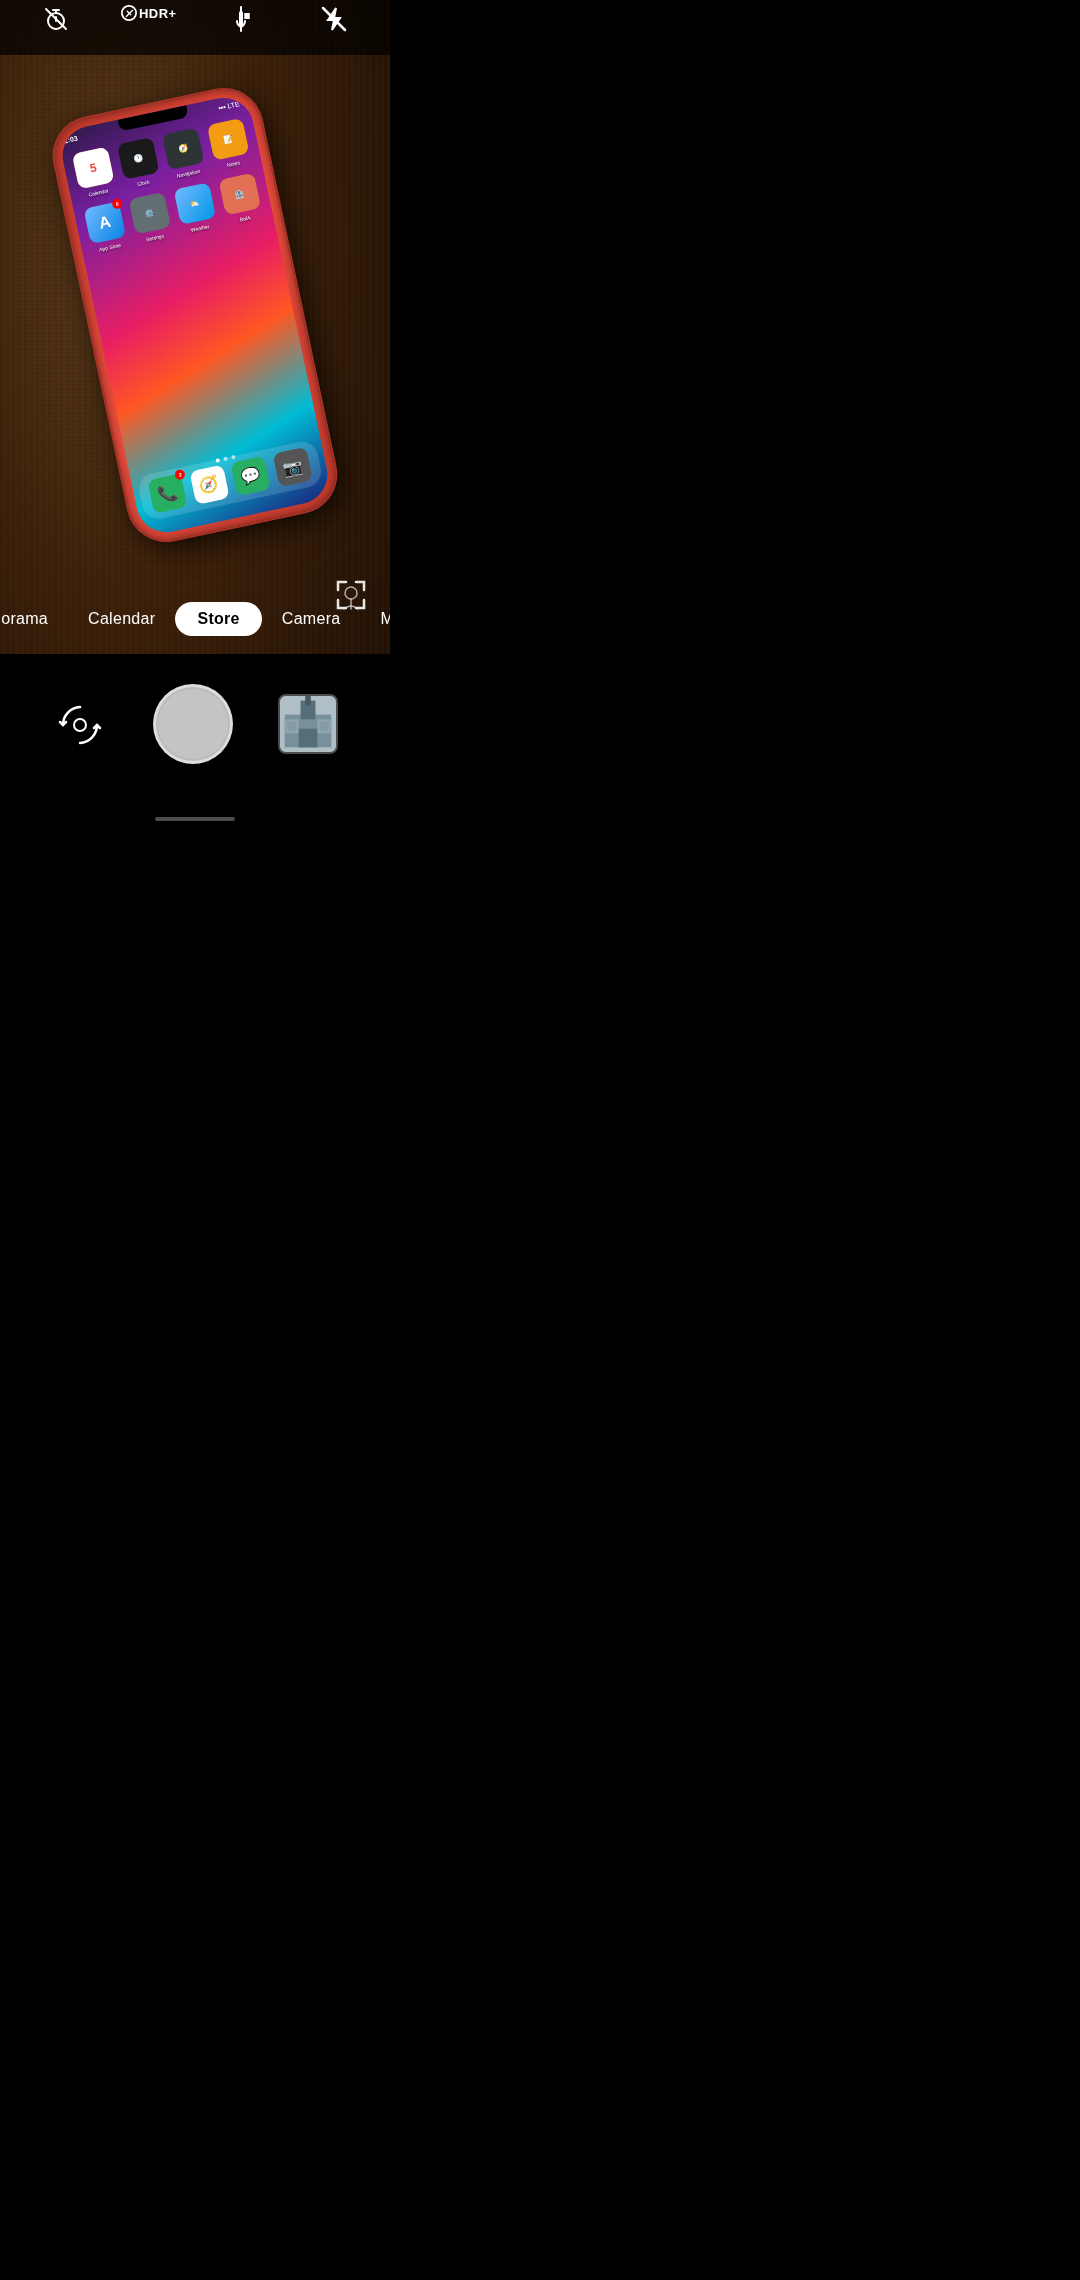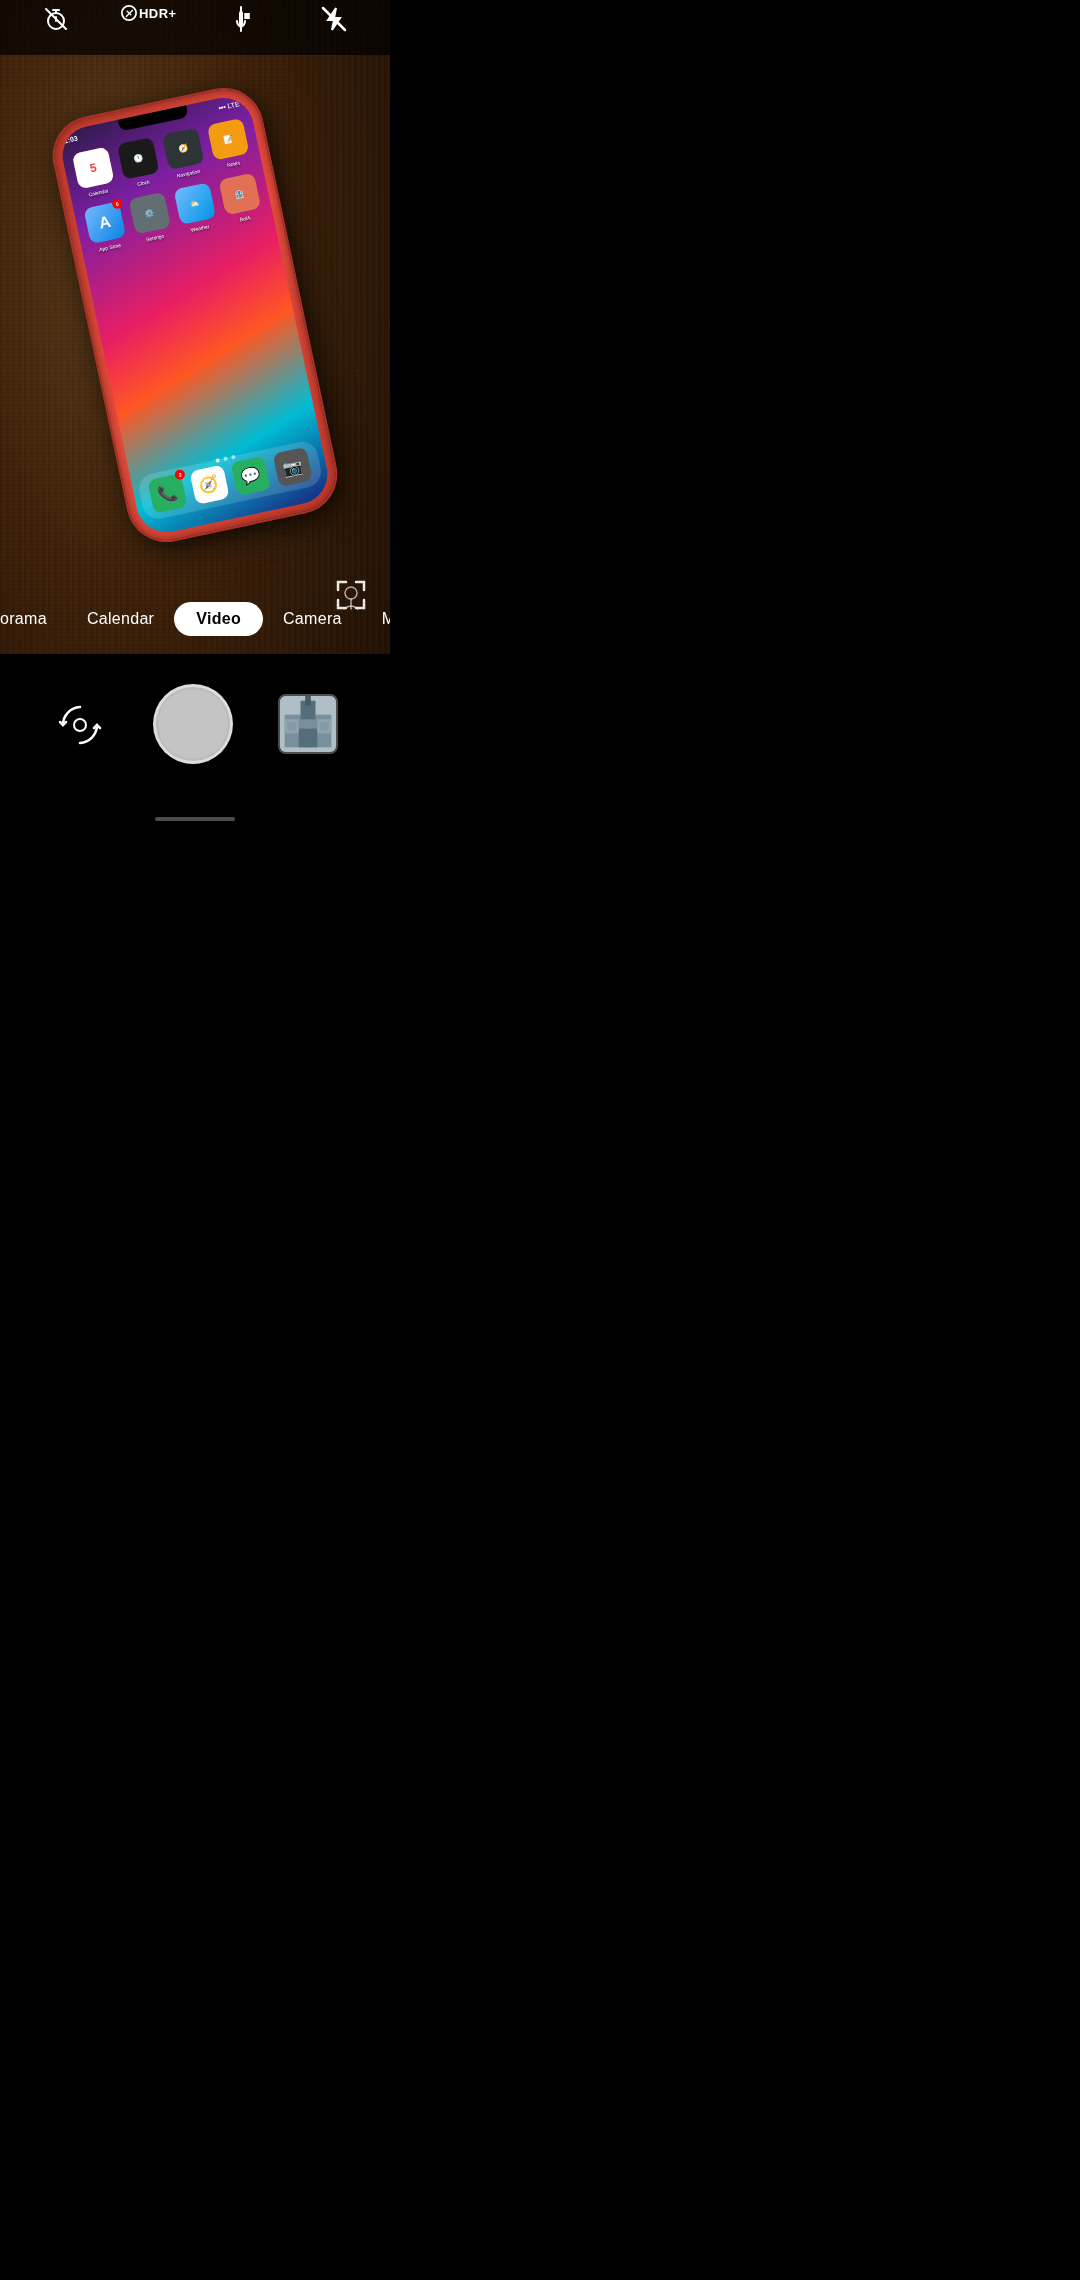--- a/index.html
+++ b/index.html
@@ -493,21 +493,21 @@
     <svg viewBox="0 0 28 28" fill="none" stroke="white" stroke-width="2" stroke-linecap="round" class="svg-icon">
       <path d="M16 3 L8 15 L14 15 L12 25 L20 13 L14 13 Z" fill="white" stroke="white"></path>
       <line x1="3" y1="3" x2="25" y2="25" stroke-width="2.5"></line>
     </svg>
   </div>
 </div>
 
 <div class="mode-selector">
   <div class="mode-item">Panorama</div>
   <div class="mode-item">Calendar</div>
-  <div class="mode-item active">Video</div>
+  <div class="mode-item active">Store</div>
   <div class="mode-item">Camera</div>
   <div class="mode-item">More</div>
 </div>
 
 <div class="bottom-controls">
 
   <div class="flip-camera-btn">
     <svg viewBox="0 0 55 55" fill="none" stroke="white" stroke-width="2.5" stroke-linecap="round" style="width:55px;height:55px;">
       <path d="M27 10 A18 18 0 0 0 10 28"></path>
       <path d="M7 25 L10 28 L13 25"></path>

